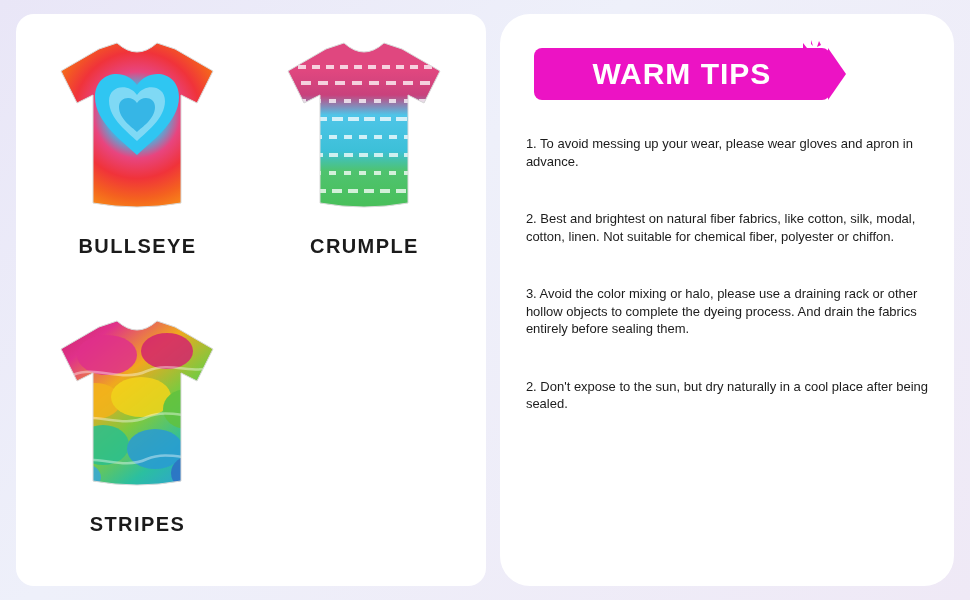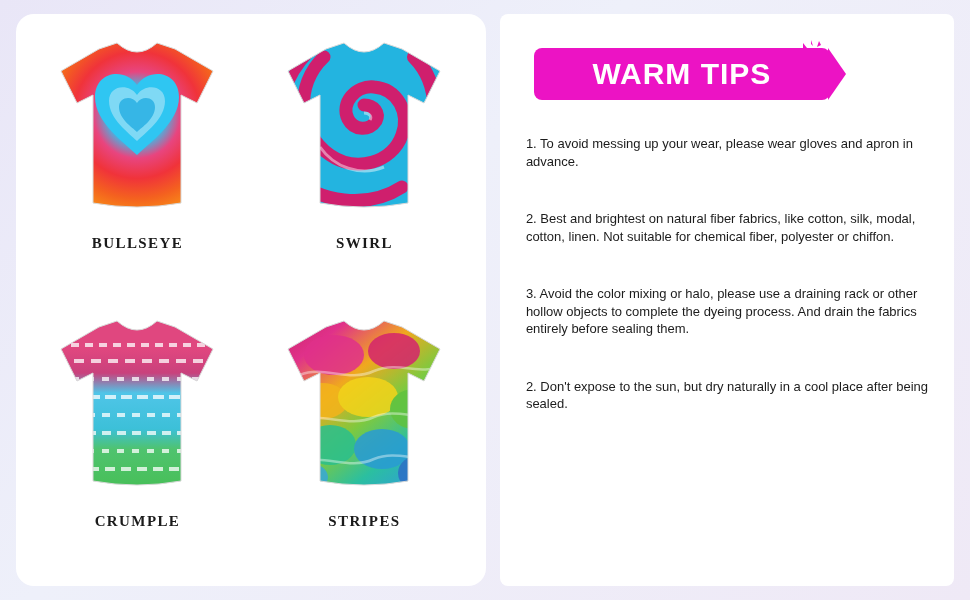--- a/index.html
+++ b/index.html
@@ -41,34 +41,33 @@
     justify-content: flex-start;
   }
   .shirt-wrap {
     width: 205px;
     height: 205px;
     display: flex;
     align-items: center;
     justify-content: center;
   }
   .shirt-label {
-    font-size: 15px;
+    font-size: 20px;
     font-weight: bold;
     letter-spacing: 1.4px;
     color: #1b1b1b;
     text-align: center;
     margin-top: 6px;
-    font-family: Liberation Serif, serif;
   }
   
   .right-panel {
     width: 456px;
     height: 572px;
     background: #ffffff;
-    border-radius: 8px;
+    border-radius: 30px;
     box-sizing: border-box;
     padding: 26px 26px 18px 26px;
     position: relative;
   }
   .tips-banner {
     position: relative;
     width: 296px;
     height: 52px;
     margin: 8px 0 22px 8px;
     background: #ec13c4;
@@ -144,46 +143,20 @@
             <path d="M100,58 C88,40 58,44 58,70 C58,96 88,116 100,128 C112,116 142,96 142,70 C142,44 112,40 100,58 Z" fill="#2fc6f2"></path>
             <path d="M100,68 C92,56 72,58 72,74 C72,92 92,106 100,114 C108,106 128,92 128,74 C128,58 108,56 100,68 Z" fill="#7fd9f5"></path>
             <path d="M100,76 C95,68 82,70 82,80 C82,92 95,100 100,105 C105,100 118,92 118,80 C118,70 105,68 100,76 Z" fill="#36b6e6"></path>
           </g>
           <path d="M62,22 L80,16 Q100,34 120,16 L138,22 L176,44 L160,76 L144,68 L144,176 Q100,184 56,176 L56,68 L40,76 L24,44 Z" fill="none" stroke="#d9d9d9" stroke-width="1"></path>
         </svg>
       </div>
       <div class="shirt-label">BULLSEYE</div>
     </div>
 
-    <div class="shirt-cell">
-      <div class="shirt-wrap">
-        <svg viewBox="0 0 200 200" width="200" height="200">
-          <defs>
-            <clipPath id="tee2">
-              <path d="M62,22 L80,16 Q100,34 120,16 L138,22 L176,44 L160,76 L144,68 L144,176 Q100,184 56,176 L56,68 L40,76 L24,44 Z"></path>
-            </clipPath>
-          </defs>
-          <g clip-path="url(#tee2)">
-            <rect x="0" y="0" width="200" height="200" fill="#23b4e0"></rect>
-            <g fill="none" stroke="#cf1f6d" stroke-linecap="round">
-              <path d="M100,78 C110,78 116,86 112,94 C106,104 90,104 84,92 C76,76 92,58 110,60 C134,62 146,86 138,108 C128,136 92,146 66,128 C34,106 30,58 60,30" stroke-width="13"></path>
-              <path d="M150,30 C176,56 178,104 152,136" stroke-width="14"></path>
-              <path d="M30,150 C54,176 104,182 138,160" stroke-width="13"></path>
-              <path d="M18,96 C16,66 30,38 52,20" stroke-width="10"></path>
-            </g>
-            <g fill="none" stroke="#ffffff" opacity="0.45" stroke-width="3">
-              <path d="M100,86 C106,86 108,90 106,93"></path>
-              <path d="M120,140 C96,150 70,140 56,120"></path>
-            </g>
-          </g>
-          <path d="M62,22 L80,16 Q100,34 120,16 L138,22 L176,44 L160,76 L144,68 L144,176 Q100,184 56,176 L56,68 L40,76 L24,44 Z" fill="none" stroke="#d9d9d9" stroke-width="1"></path>
-        </svg>
-      </div>
-      <div class="shirt-label">SWIRL</div>
-    </div>
 
     <div class="shirt-cell">
       <div class="shirt-wrap">
         <svg viewBox="0 0 200 200" width="200" height="200">
           <defs>
             <clipPath id="tee3">
               <path d="M62,22 L80,16 Q100,34 120,16 L138,22 L176,44 L160,76 L144,68 L144,176 Q100,184 56,176 L56,68 L40,76 L24,44 Z"></path>
             </clipPath>
             <linearGradient id="stripesBg" x1="0" y1="0" x2="0" y2="1">
               <stop offset="0%" stop-color="#e0477f"></stop>

